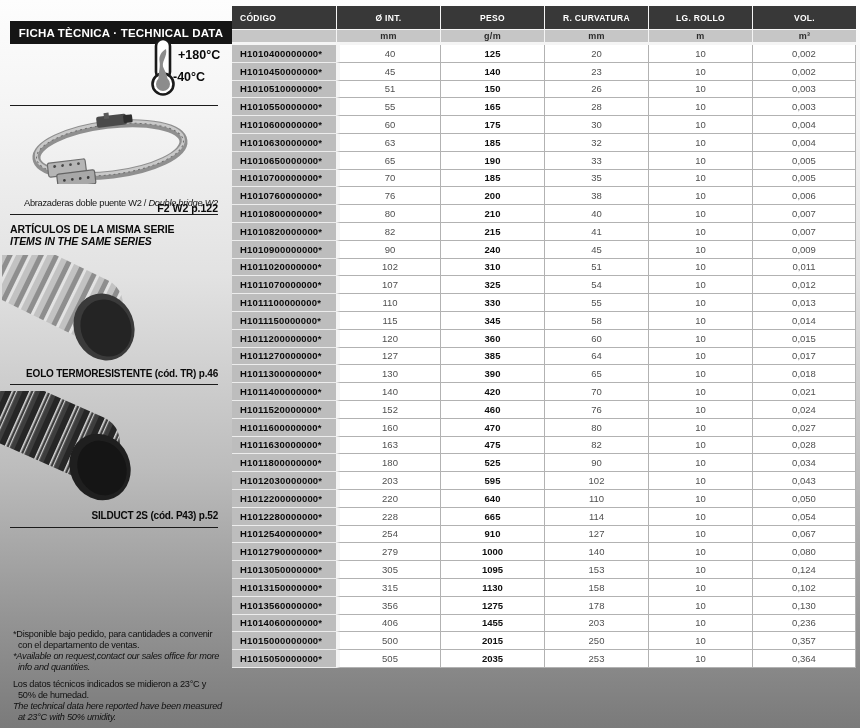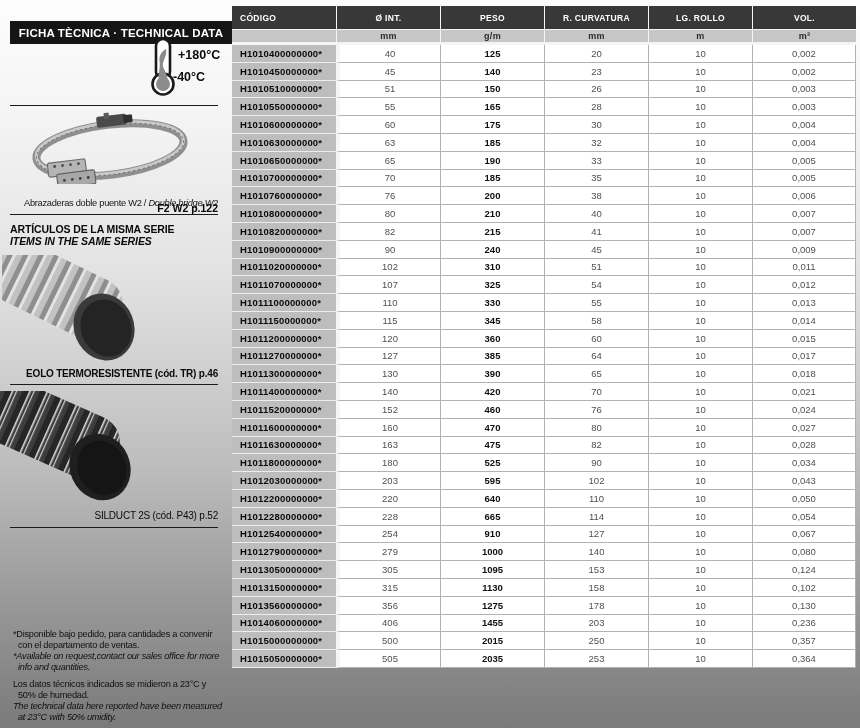--- a/index.html
+++ b/index.html
@@ -29,21 +29,21 @@
              font-size:9.3px; letter-spacing:-.3px; color:#161616; white-space:nowrap; }
   .cap-sub .it { font-style:italic; }
   .series-head { position:absolute; left:10px; top:223px; font-size:10.5px; font-weight:bold;
                  color:#0a0a0a; letter-spacing:-.1px; }
   .series-head .en { font-style:italic; display:block; }
   .hose1-svg { position:absolute; left:2px; top:255px; }
   .hose2-svg { position:absolute; left:0px; top:391px; }
   .cap-eolo   { position:absolute; left:10px; top:368px; width:208px; text-align:right;
                 font-size:10px; font-weight:bold; color:#0a0a0a; letter-spacing:-.2px; }
   .cap-silduct{ position:absolute; left:10px; top:510px; width:208px; text-align:right;
-                font-size:10px; font-weight:normal; color:#0a0a0a; letter-spacing:-.2px; }
+                font-size:10px; font-weight:bold; color:#0a0a0a; letter-spacing:-.2px; }
   .footnotes { position:absolute; left:13px; top:629px; width:210px;
                font-size:9.2px; line-height:11px; letter-spacing:-.25px; color:#101010; }
   .footnotes p { padding-left:5px; text-indent:-5px; }
   .footnotes p.it { font-style:italic; }
   .footnotes p.gap { margin-top:6px; }
 
   
   .table-wrap { position:absolute; left:232px; top:6px; }
   table { border-collapse:separate; border-spacing:0; table-layout:fixed; width:624px; }
   th, td { box-sizing:border-box; vertical-align:middle; }

